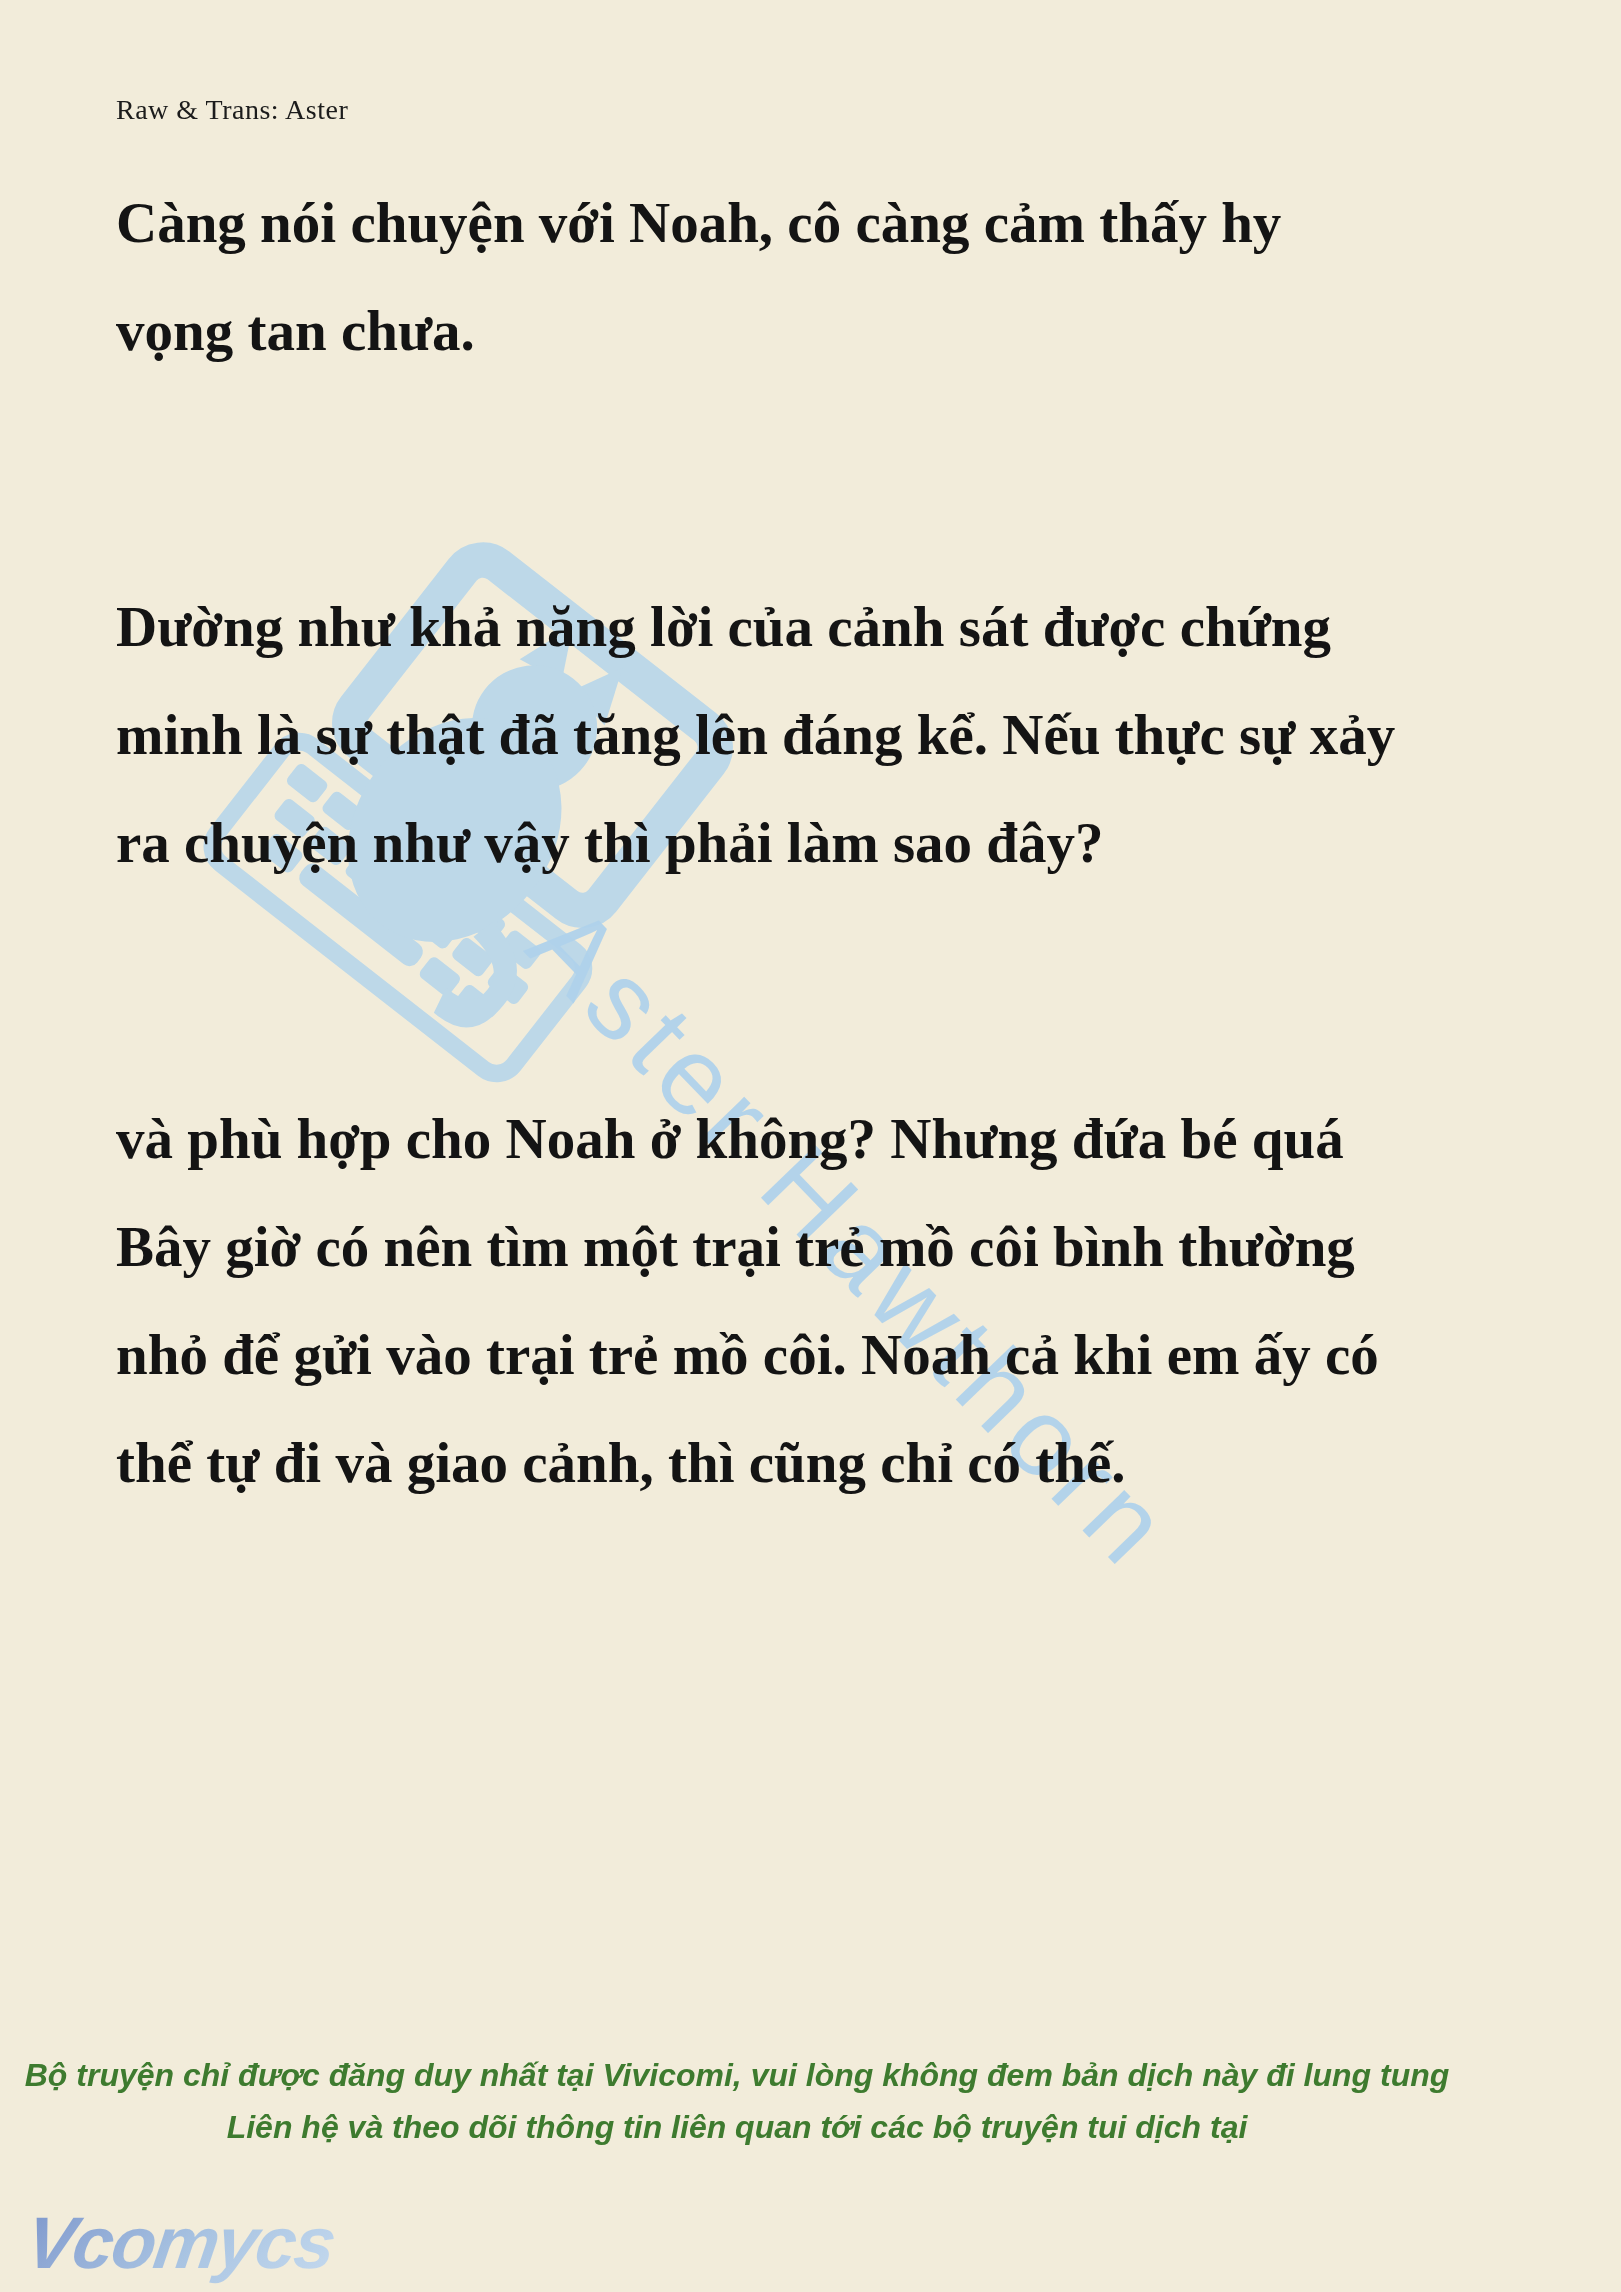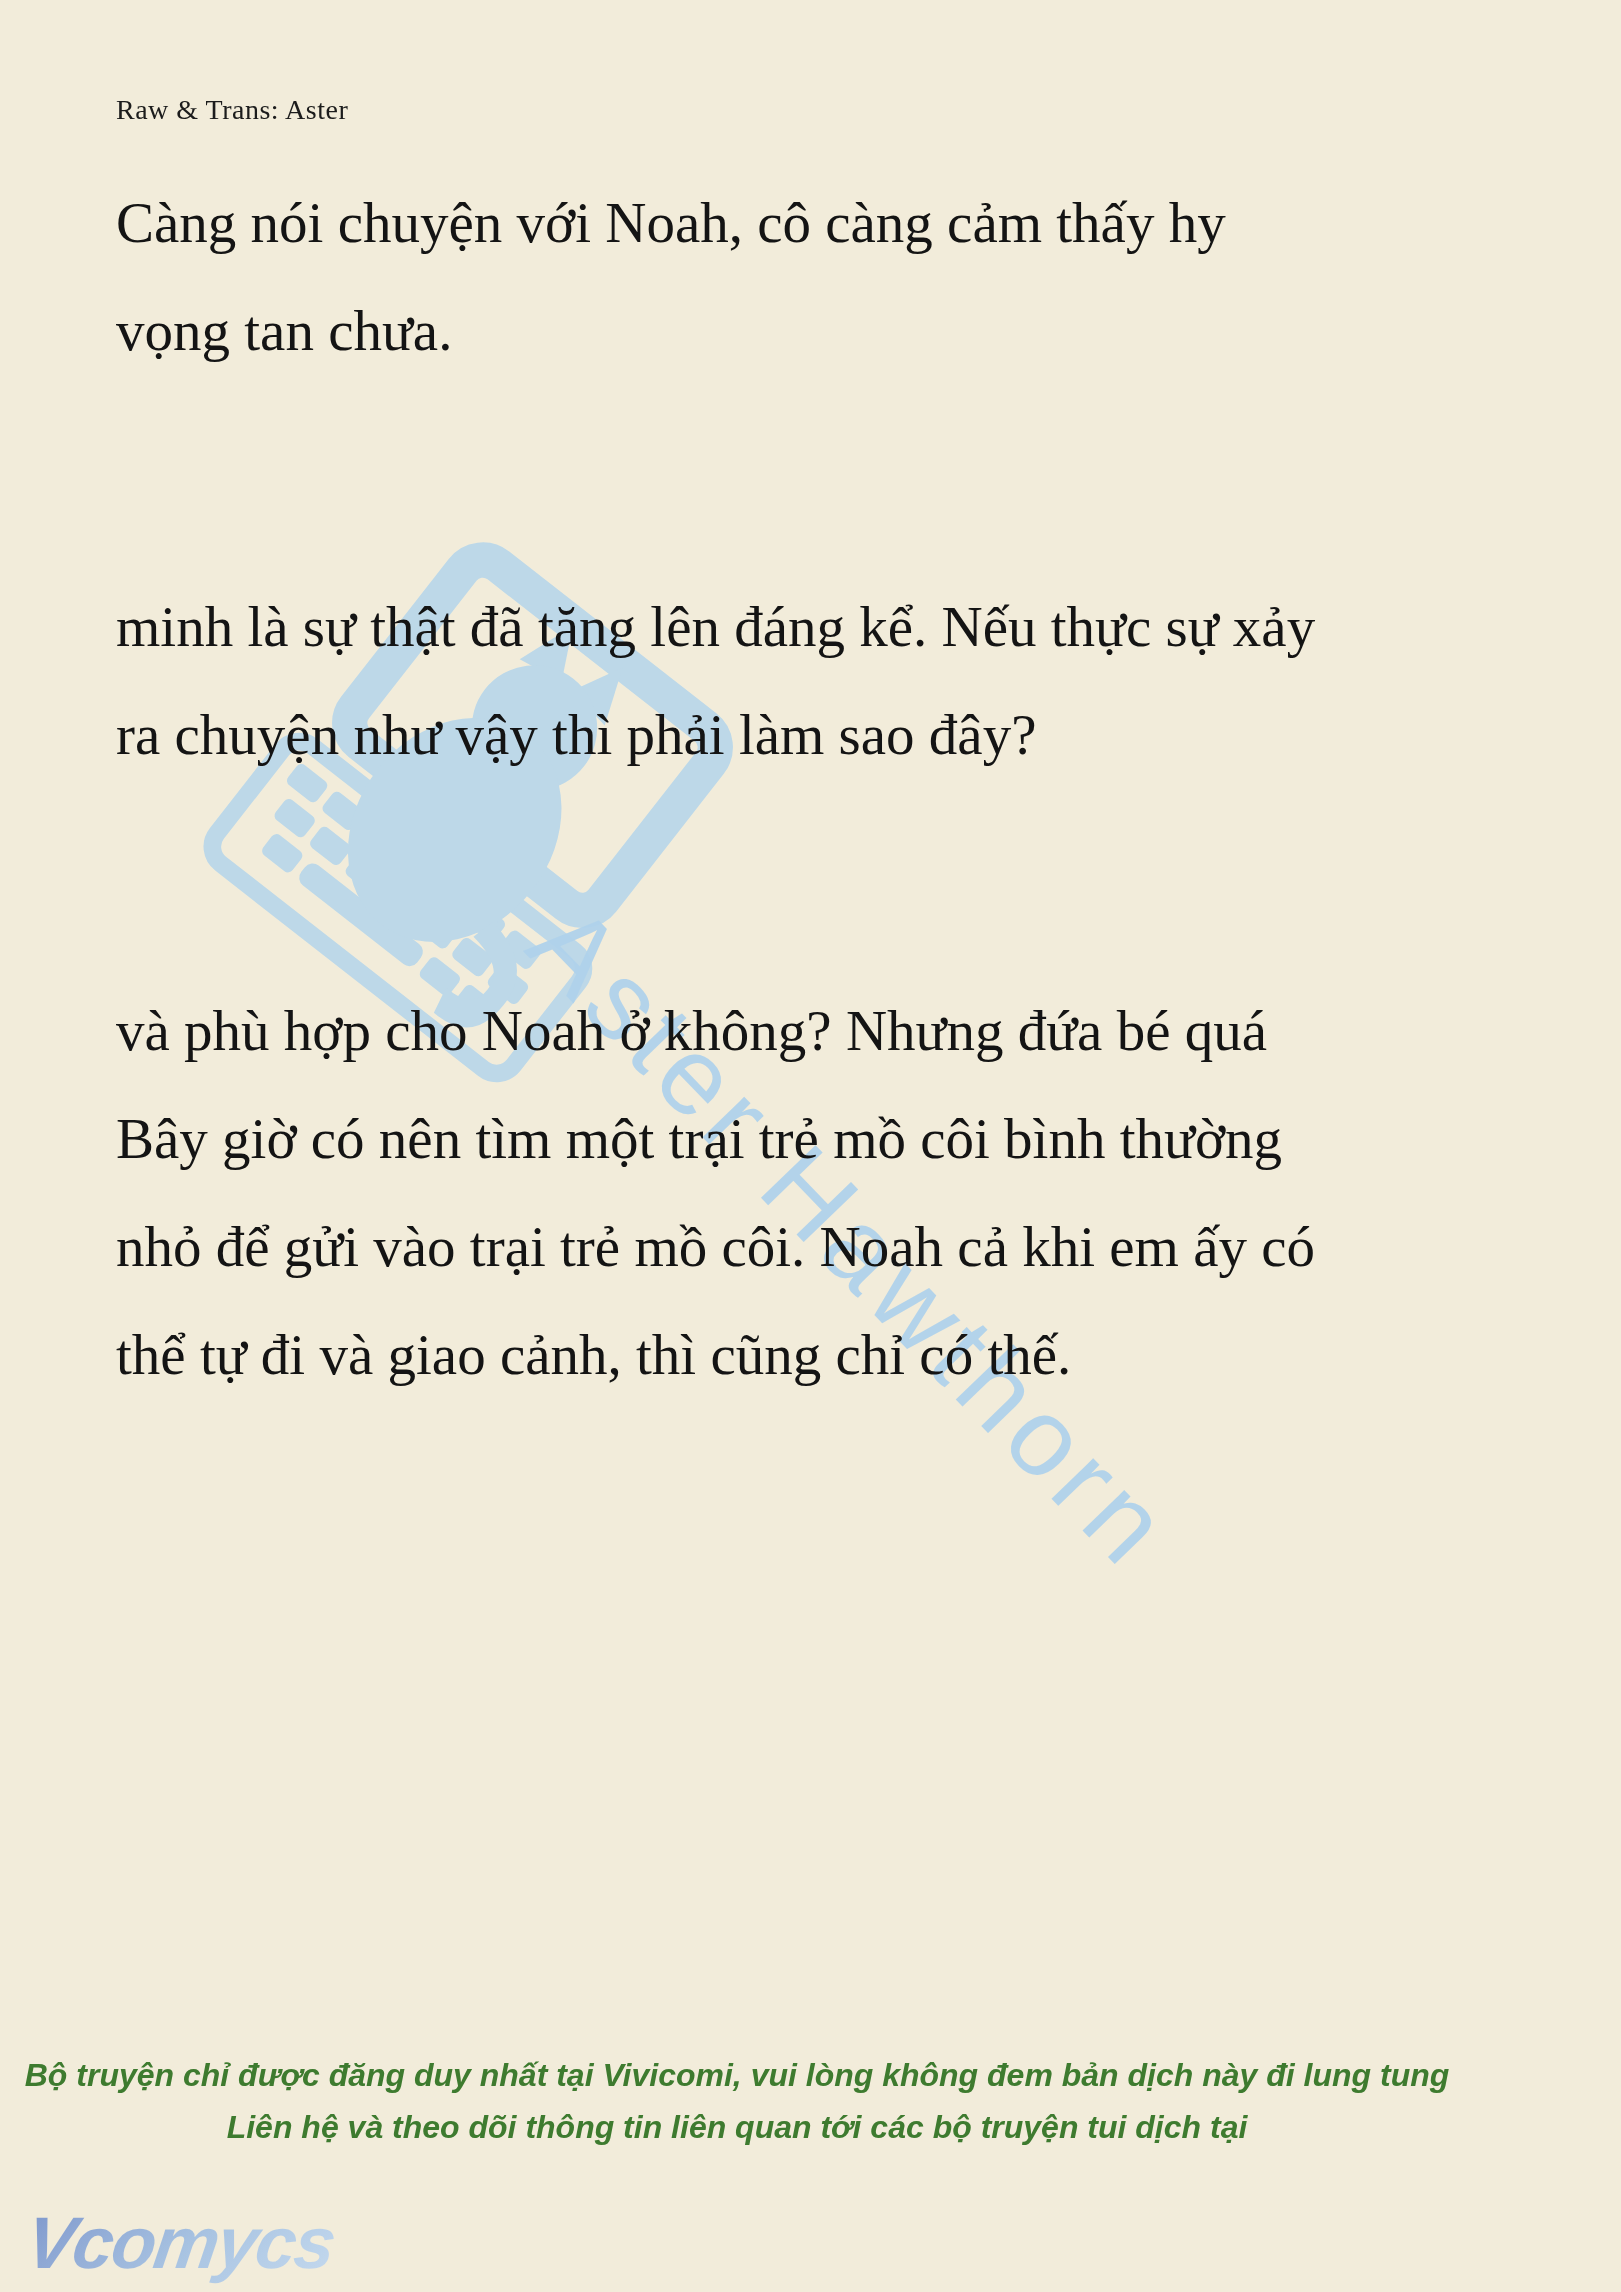--- a/index.html
+++ b/index.html
@@ -12,21 +12,21 @@
   }
   .credit{
     position:absolute;left:116px;top:94px;
     font-family:Liberation Serif, serif;
     font-size:28px;color:#1c1c1c;letter-spacing:0.5px;
   }
   .content{
     position:absolute;left:116px;top:169px;width:1421px;
     color:#141414;
   }
-  .para{margin:0 0 188px 0;}
+  .para{margin:0 0 188px 0;font-weight:bold;}
   .para .line{
     font-size:57px;line-height:108px;white-space:nowrap;
     color:#141414;
   }
   
   .wm-logo{
     position:absolute;left:147px;top:506px;width:608px;height:667px;
     opacity:.92;pointer-events:none;
   }
   
@@ -105,20 +105,21 @@
   <div class="wm-text">Aster Hawthorn</div>
 
   <div class="credit">Raw &amp; Trans: Aster</div>
 
   <div class="content">
     <div class="para">
       <div class="line">Càng nói chuyện với Noah, cô càng cảm thấy hy</div>
       <div class="line">vọng tan chưa.</div>
     </div>
     <div class="para">
+      <div class="line">Dường như khả năng lời của cảnh sát được chứng</div>
       <div class="line">minh là sự thật đã tăng lên đáng kể. Nếu thực sự xảy</div>
       <div class="line">ra chuyện như vậy thì phải làm sao đây?</div>
     </div>
     <div class="para">
       <div class="line">và phù hợp cho Noah ở không? Nhưng đứa bé quá</div>
       <div class="line">Bây giờ có nên tìm một trại trẻ mồ côi bình thường</div>
       <div class="line">nhỏ để gửi vào trại trẻ mồ côi. Noah cả khi em ấy có</div>
       <div class="line">thể tự đi và giao cảnh, thì cũng chỉ có thế.</div>
     </div>
   </div>

